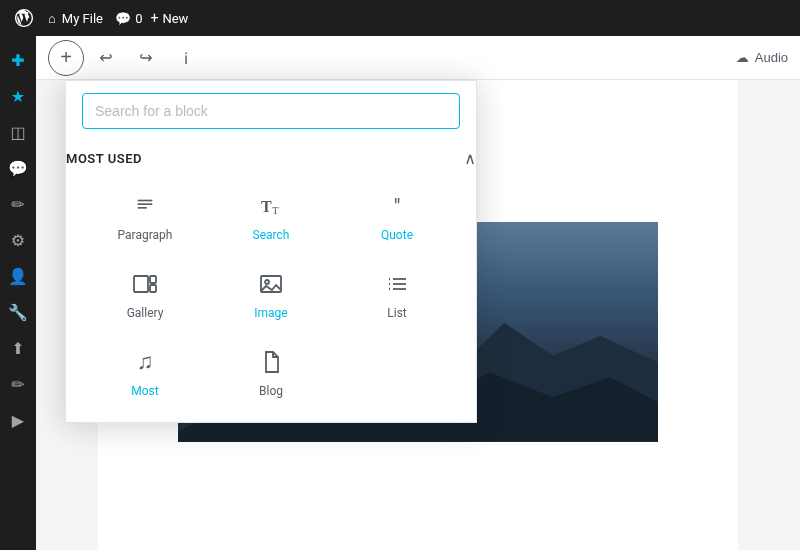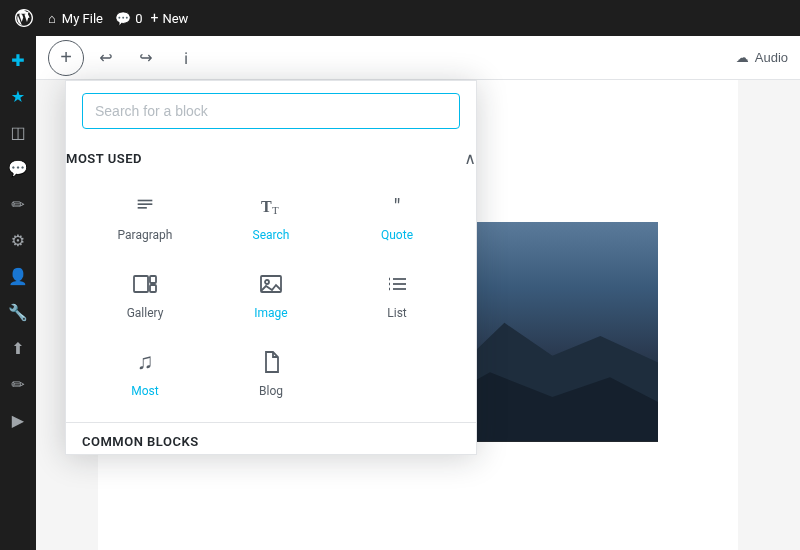--- a/index.html
+++ b/index.html
@@ -368,23 +368,20 @@
         <div class="block-icon">
           <svg width="20" height="22" viewBox="0 0 18 22" fill="none" stroke="#555d66" stroke-width="1.8">
             <path d="M4 1h7l5 5v15H4z"></path>
             <polyline points="11,1 11,6 16,6"></polyline>
           </svg>
         </div>
         <span class="block-label dark">Blog</span>
       </div>
     </div>
 
-    <div class="common-blocks-header">
-      <span class="section-title">Common Blocks</span>
-    </div>
   </div>
 
   <div class="editor-content">
     <div class="editor-page">
       <h1 class="editor-title">Gutenberg</h1>
       <div class="editor-image-wrap">
         <div class="mountain-image">
           <div class="mountain-layer1"></div>
           <div class="mountain-layer2"></div>
         </div>

